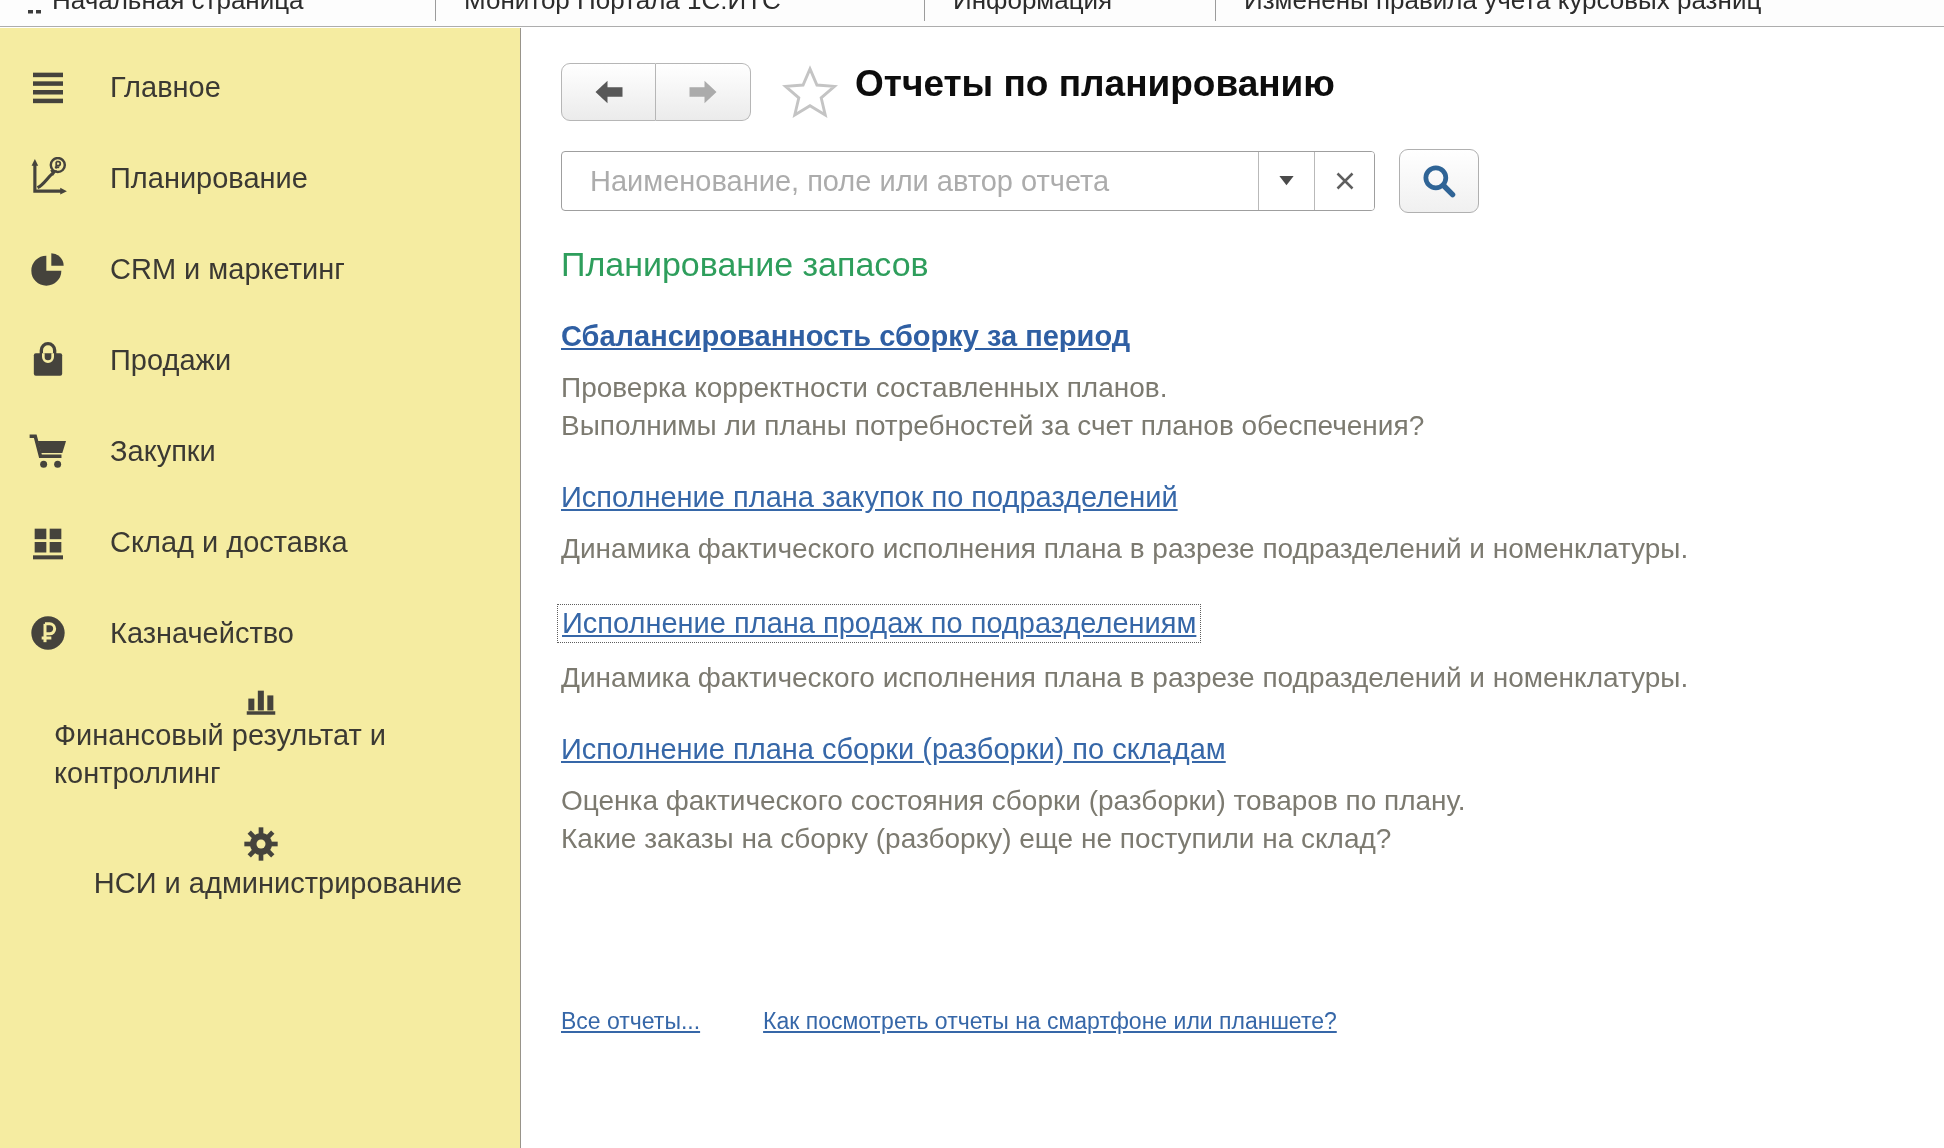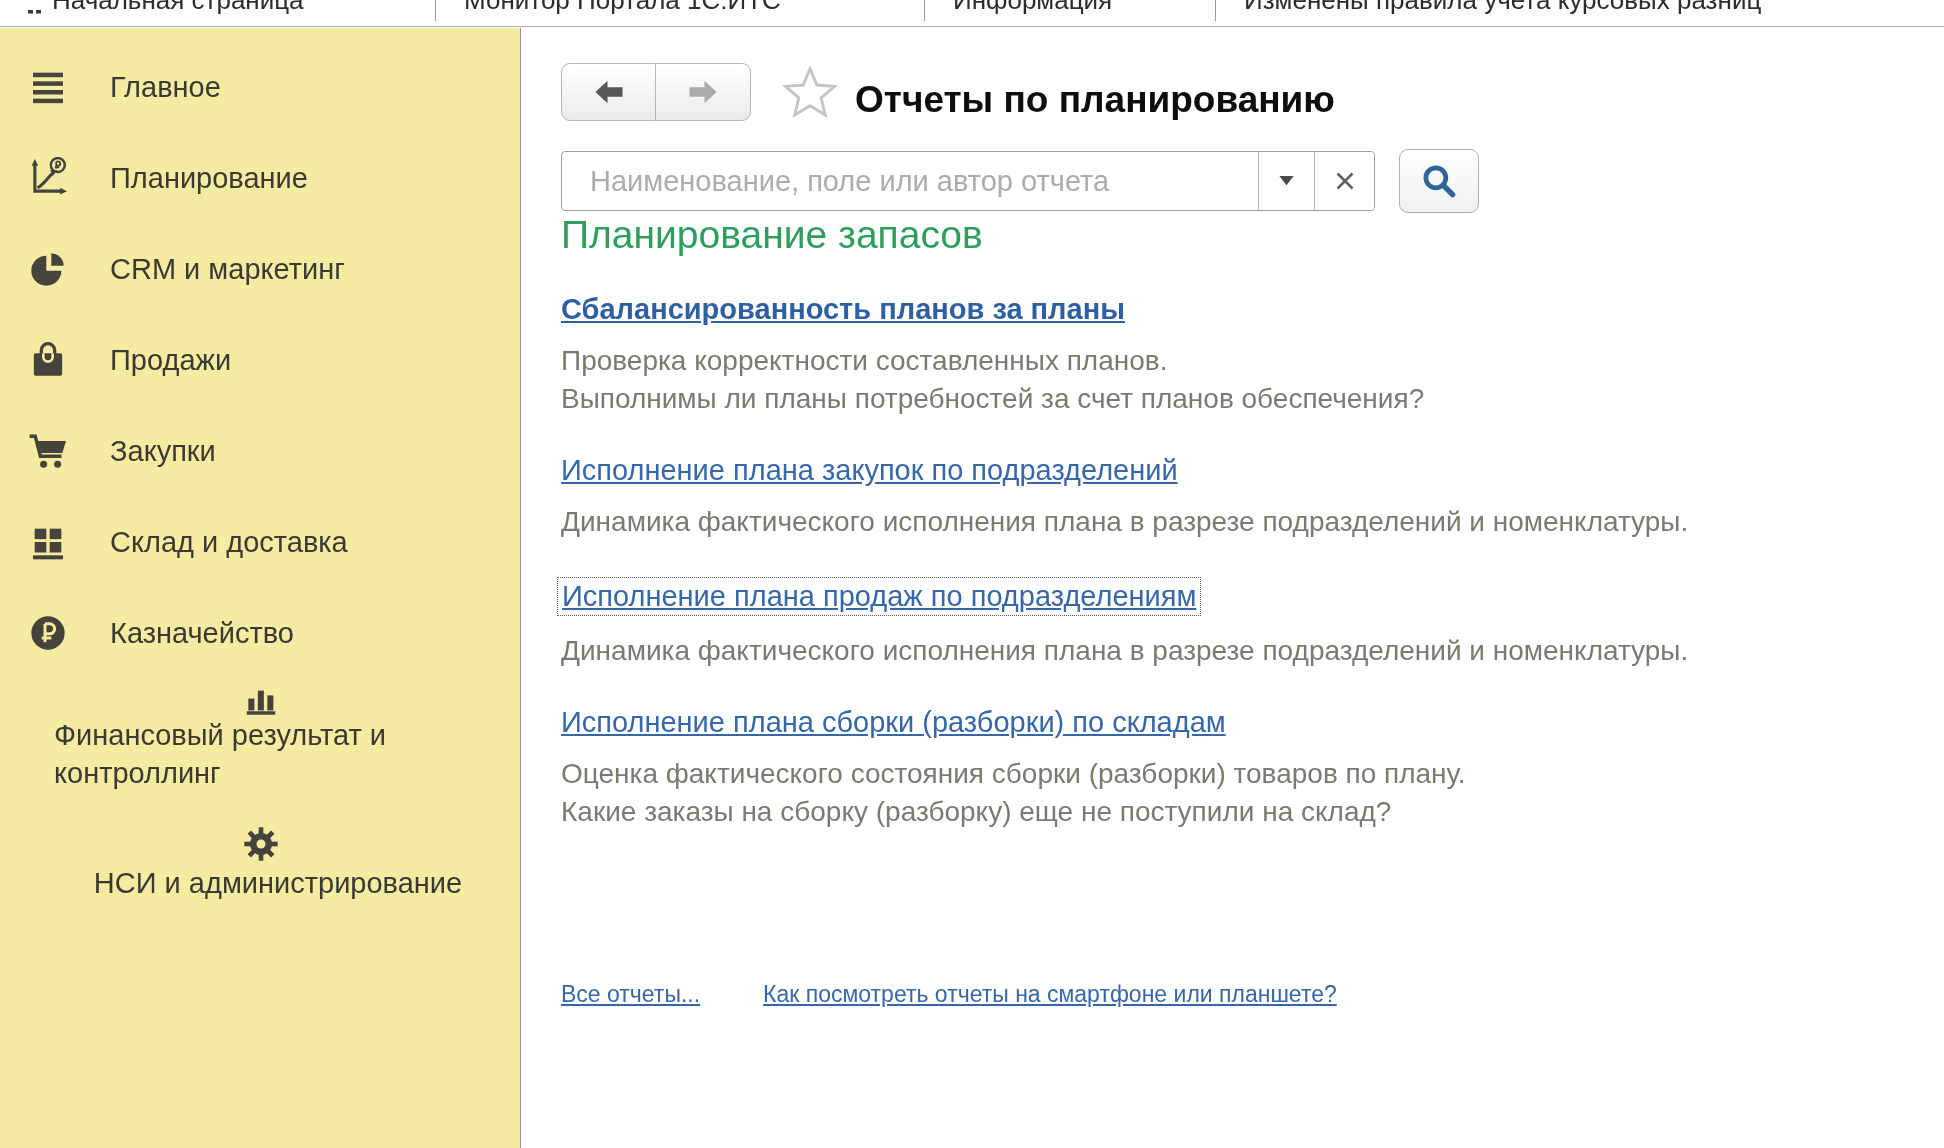--- a/index.html
+++ b/index.html
@@ -41,21 +41,21 @@
   .side-item.last { margin-top:24px; }
   .side-icon { width:56px; min-width:56px; display:flex; justify-content:center; }
   .side-label {
     margin-left:34px; font-size:29px; color:#3b3933; line-height:38px;
   }
 
   
   .main { position:absolute; top:28px; left:522px; width:1422px; height:1120px;
           padding-left:39px; }
 
-  .nav-row { margin-top:35px; display:flex; align-items:flex-end; }
+  .nav-row { margin-top:35px; display:flex; align-items:flex-start; }
   .navgroup { display:flex; }
   .navbtn {
     width:95px; height:58px; border:1px solid #b6b6b6;
     background:linear-gradient(#ffffff,#ebebeb);
     display:flex; align-items:center; justify-content:center; cursor:pointer;
   }
   .navbtn.back { border-radius:9px 0 0 9px; }
   .navbtn.fwd  { border-radius:0 9px 9px 0; border-left:none; }
   .star-box { margin-left:30px; width:58px; height:58px; display:flex;
               align-items:center; justify-content:center; cursor:pointer; }
@@ -75,21 +75,21 @@
     display:flex; align-items:center; justify-content:center;
     border-left:1px solid #b9b9b9; cursor:pointer; background:#fff;
   }
   .cell-dd { width:56px; } .cell-x { width:60px; }
   .search-btn {
     margin-left:24px; width:80px; height:64px; border:1px solid #b0b0b0;
     border-radius:9px; background:linear-gradient(#ffffff,#f0f0f0);
     display:flex; align-items:center; justify-content:center; cursor:pointer;
   }
 
-  .section-header { font-size:39px; color:#2E9E5C; }
+  .section-header { margin-top:32px; font-size:34px; color:#2E9E5C; }
 
   .report { margin-top:36px; }
   .report-title {
     font-size:29px; color:#3667A8; text-decoration:underline; cursor:pointer;
     display:inline-block;
   }
   .report-title.em { font-weight:bold; color:#2f5fa3; }
   .report-title.focused {
     border:1px dotted #5e5e5e; padding:2px 4px; margin-left:-4px;
   }
@@ -298,21 +298,21 @@
       <svg width="38" height="38" viewBox="0 0 24 24">
         <circle cx="10" cy="10" r="6.3" fill="none" stroke="#2F6496" stroke-width="3"></circle>
         <line x1="14.7" y1="14.7" x2="20.6" y2="20.6" stroke="#2F6496" stroke-width="3.4" stroke-linecap="round"></line>
       </svg>
     </div>
   </div>
 
   <div class="section-header">Планирование запасов</div>
 
   <div class="report">
-    <a class="report-title em">Сбалансированность планов за планы</a>
+    <a class="report-title em">Сбалансированность сборку за период</a>
     <div class="report-desc">
       <p>Проверка корректности составленных планов.</p>
       <p>Выполнимы ли планы потребностей за счет планов обеспечения?</p>
     </div>
   </div>
 
   <div class="report">
     <a class="report-title">Исполнение плана закупок по подразделений</a>
     <div class="report-desc">
       <p>Динамика фактического исполнения плана в разрезе подразделений и номенклатуры.</p>

